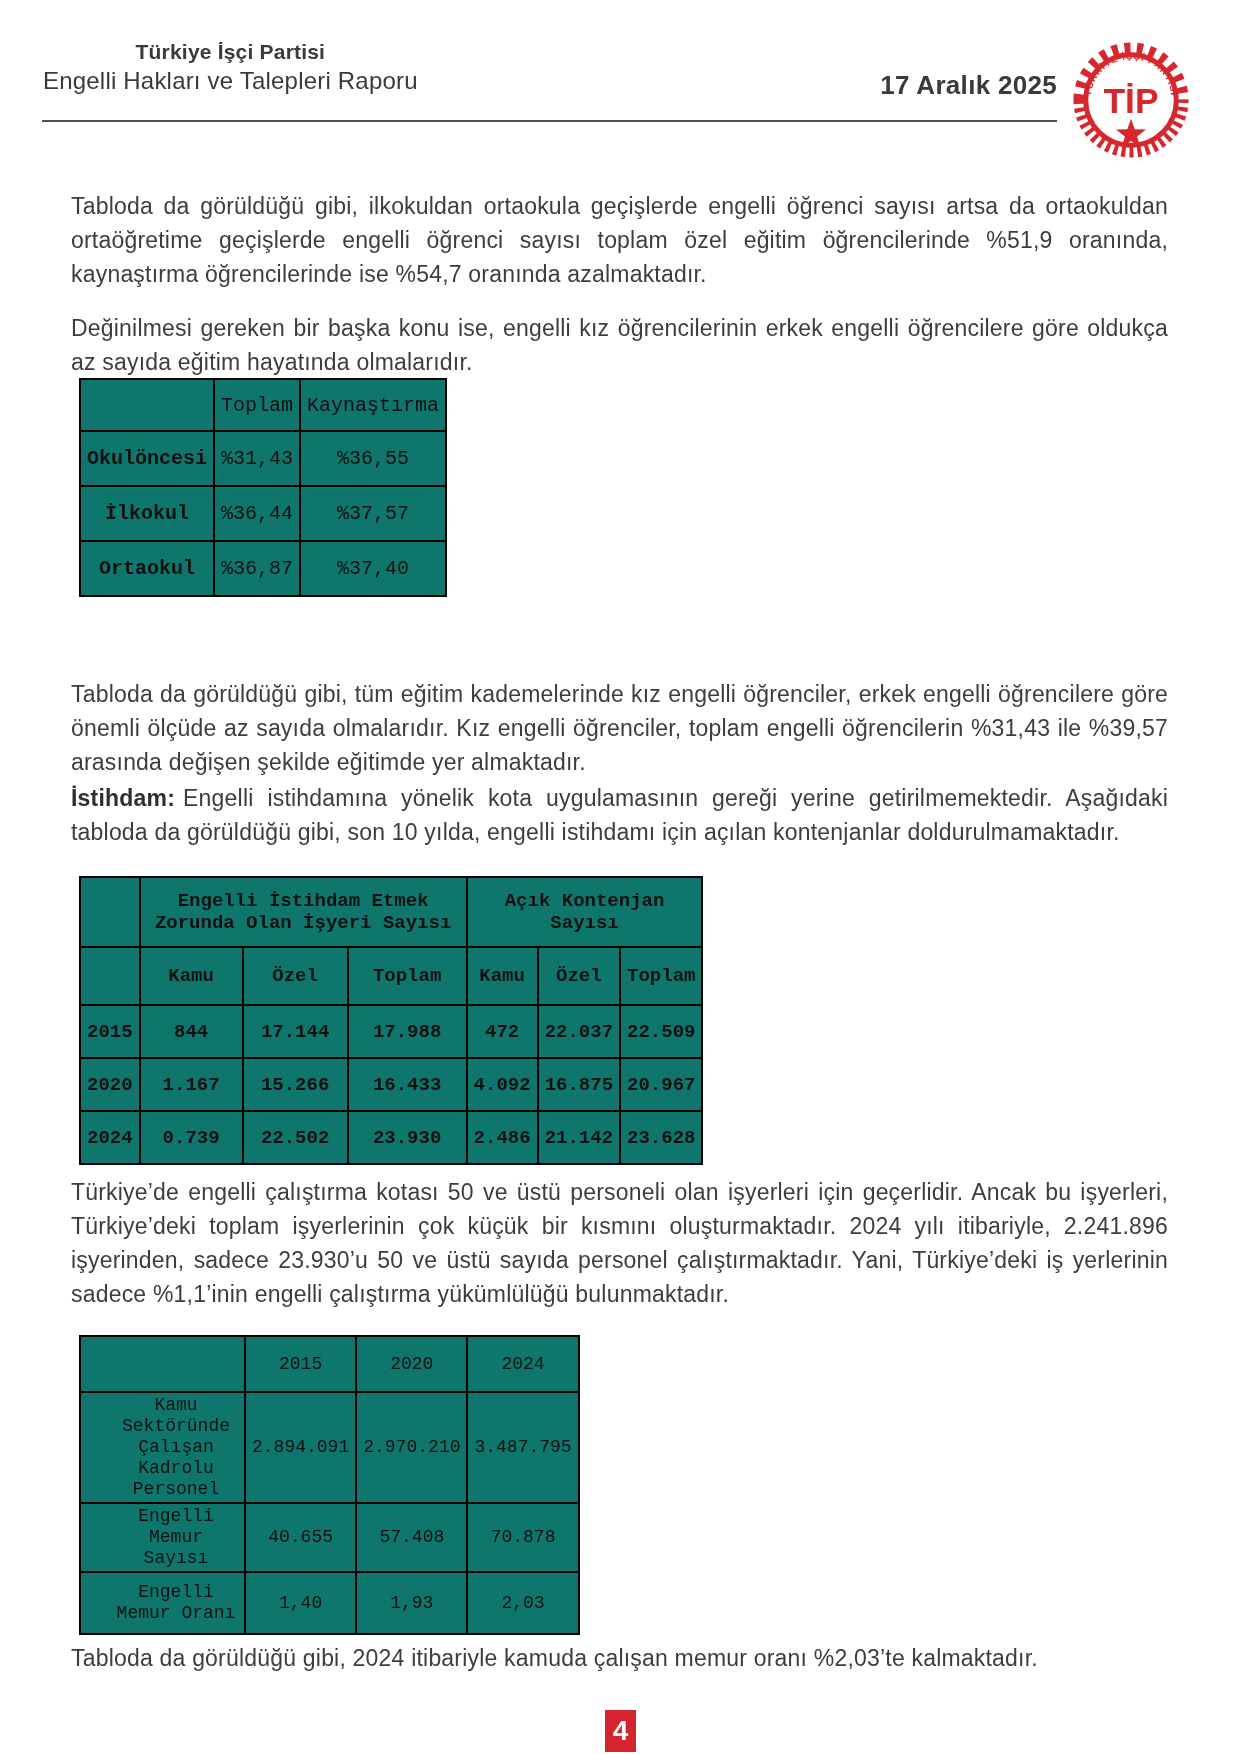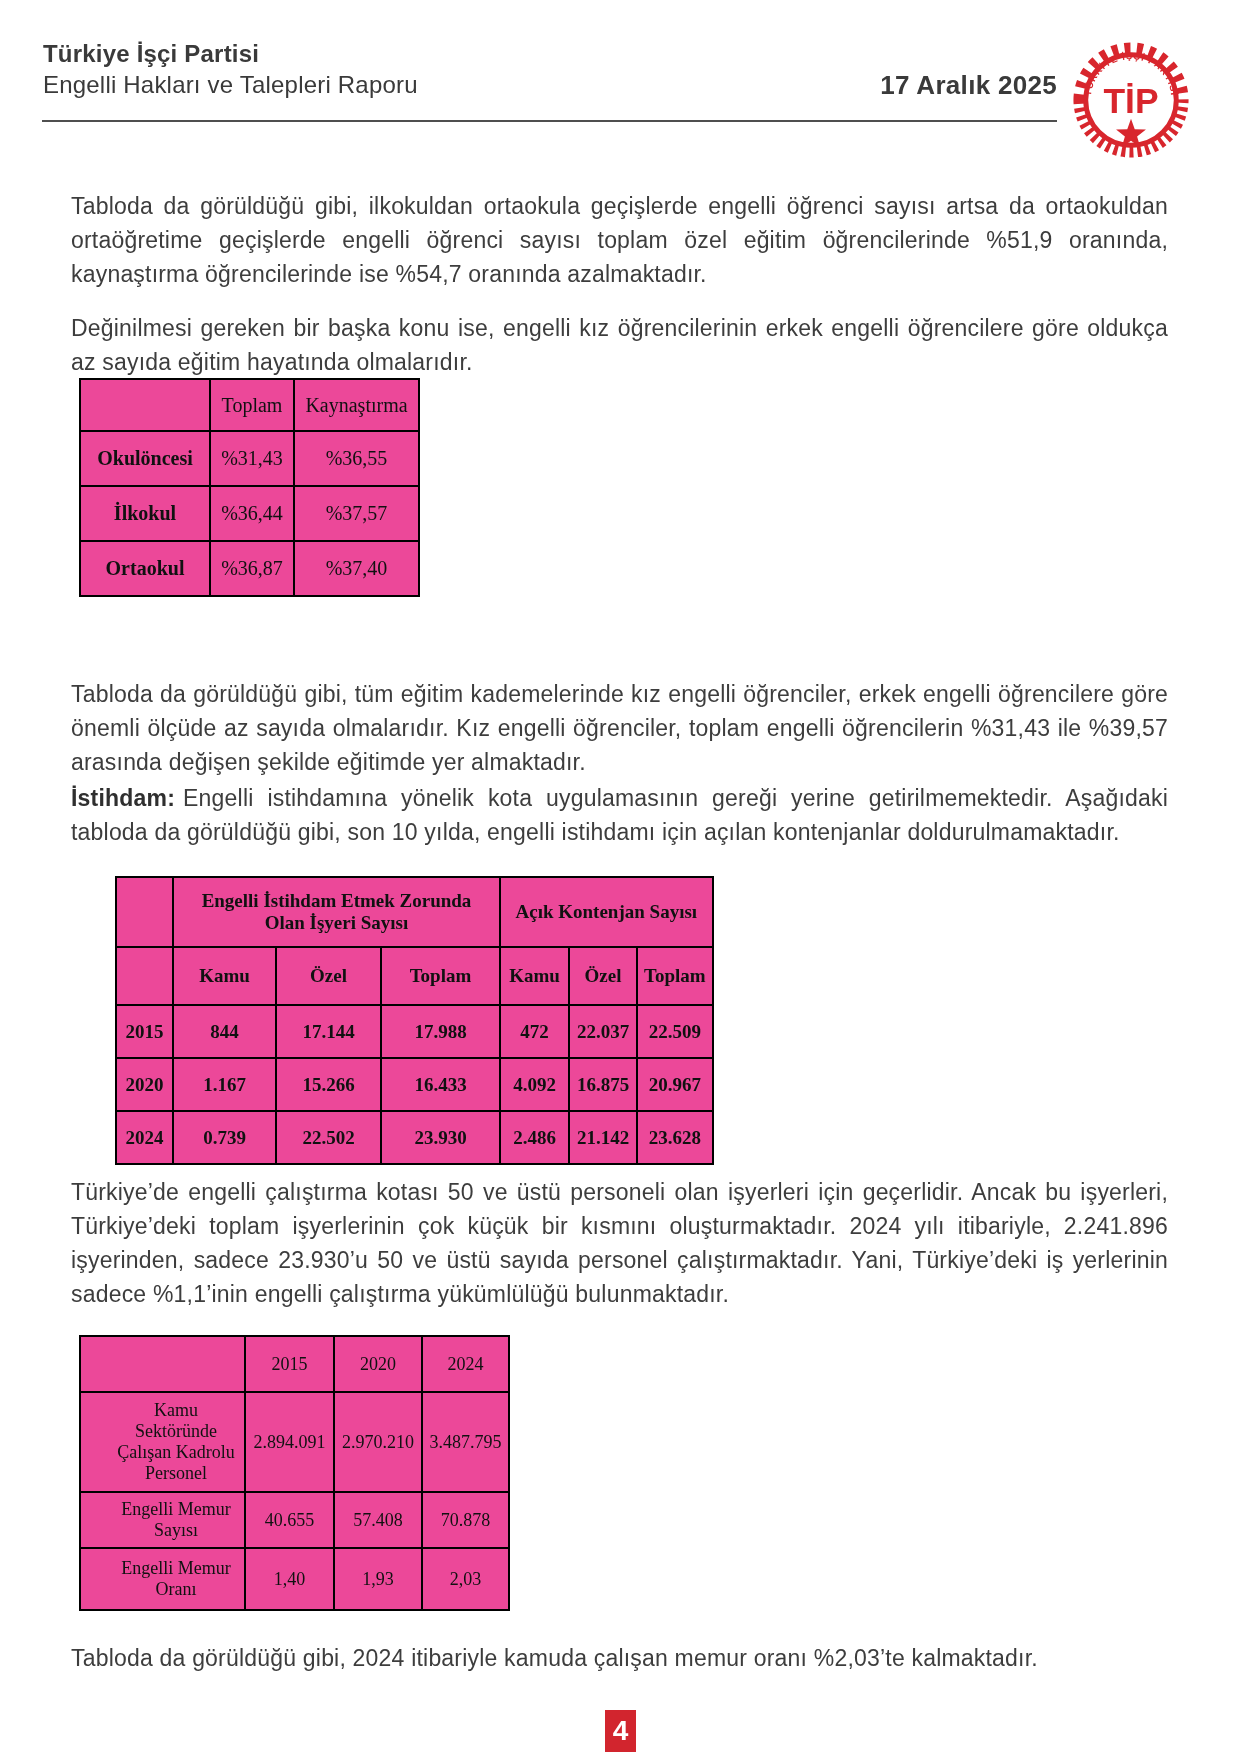--- a/index.html
+++ b/index.html
@@ -7,21 +7,21 @@
     position: relative;
     width: 1241px;
     height: 1754px;
     background: #ffffff;
     font-family: "Liberation Sans", sans-serif;
     color: #3c3c3c;
     overflow: hidden;
   }
   
   .header-left { position:absolute; top:40px; left:43px; }
-  .org-title   { font-size:24px; font-weight:bold; color:#3a3a3a; letter-spacing:.2px; }
+  .org-title   { font-size:21px; font-weight:bold; color:#3a3a3a; letter-spacing:.2px;text-align:center; }
   .report-subtitle { font-size:24px; color:#3a3a3a; margin-top:3px; letter-spacing:.2px;text-align:center; }
   .report-date {
     position:absolute; top:70px; right:184px;
     font-size:26px; font-weight:bold; color:#3a3a3a; letter-spacing:.3px;
   }
   .header-divider {
     position:absolute; top:120px; left:42px; width:1015px; height:2px;
     background:#4f4f4f;
   }
   .tip-logo { position:absolute; top:34px; left:1070px; width:122px; height:132px; }
@@ -38,39 +38,39 @@
   #p3 { top:654px; }
   #p4 { top:758px; }
   #p5 { top:1152px; }
   #p6 { top:1288px; }
   #p7 { top:1618px; text-align:left; }
 
   
   table {
     position:absolute;
     border-collapse:collapse;
-    font-family:Liberation Serif, serif;
+    font-family:Liberation Mono, monospace;
     color:#111;
-    background:#ec4899;
+    background:#0f766e;
   }
   td {
     border:2px solid #000;
     text-align:center;
     vertical-align:middle;
     padding:2px 6px;
   }
   
   #table1 { top:378px; left:79px; font-size:20px; }
   #table1 td.c0 { width:116px; font-weight:bold; }
   #table1 td.c1 { width:70px; }
   #table1 td.c2 { width:111px; }
   #table1 tr.hdr td { height:46px; font-weight:normal; }
   #table1 tr.data td { height:49px; }
   
-  #table2 { top:876px; left:79px; font-size:19px; font-weight:bold;margin-left:36px; }
+  #table2 { top:876px; left:79px; font-size:19px; font-weight:bold; }
   #table2 td.y  { width:43px; }
   #table2 td.k1 { width:89px; }
   #table2 td.o1 { width:91px; }
   #table2 td.t1 { width:105px; }
   #table2 td.k2 { width:55px; }
   #table2 td.o2 { width:54px; }
   #table2 td.t2 { width:59px; }
   #table2 tr.ghdr td { height:64px; }
   #table2 tr.shdr td { height:52px; }
   #table2 tr.data td { height:47px; }

